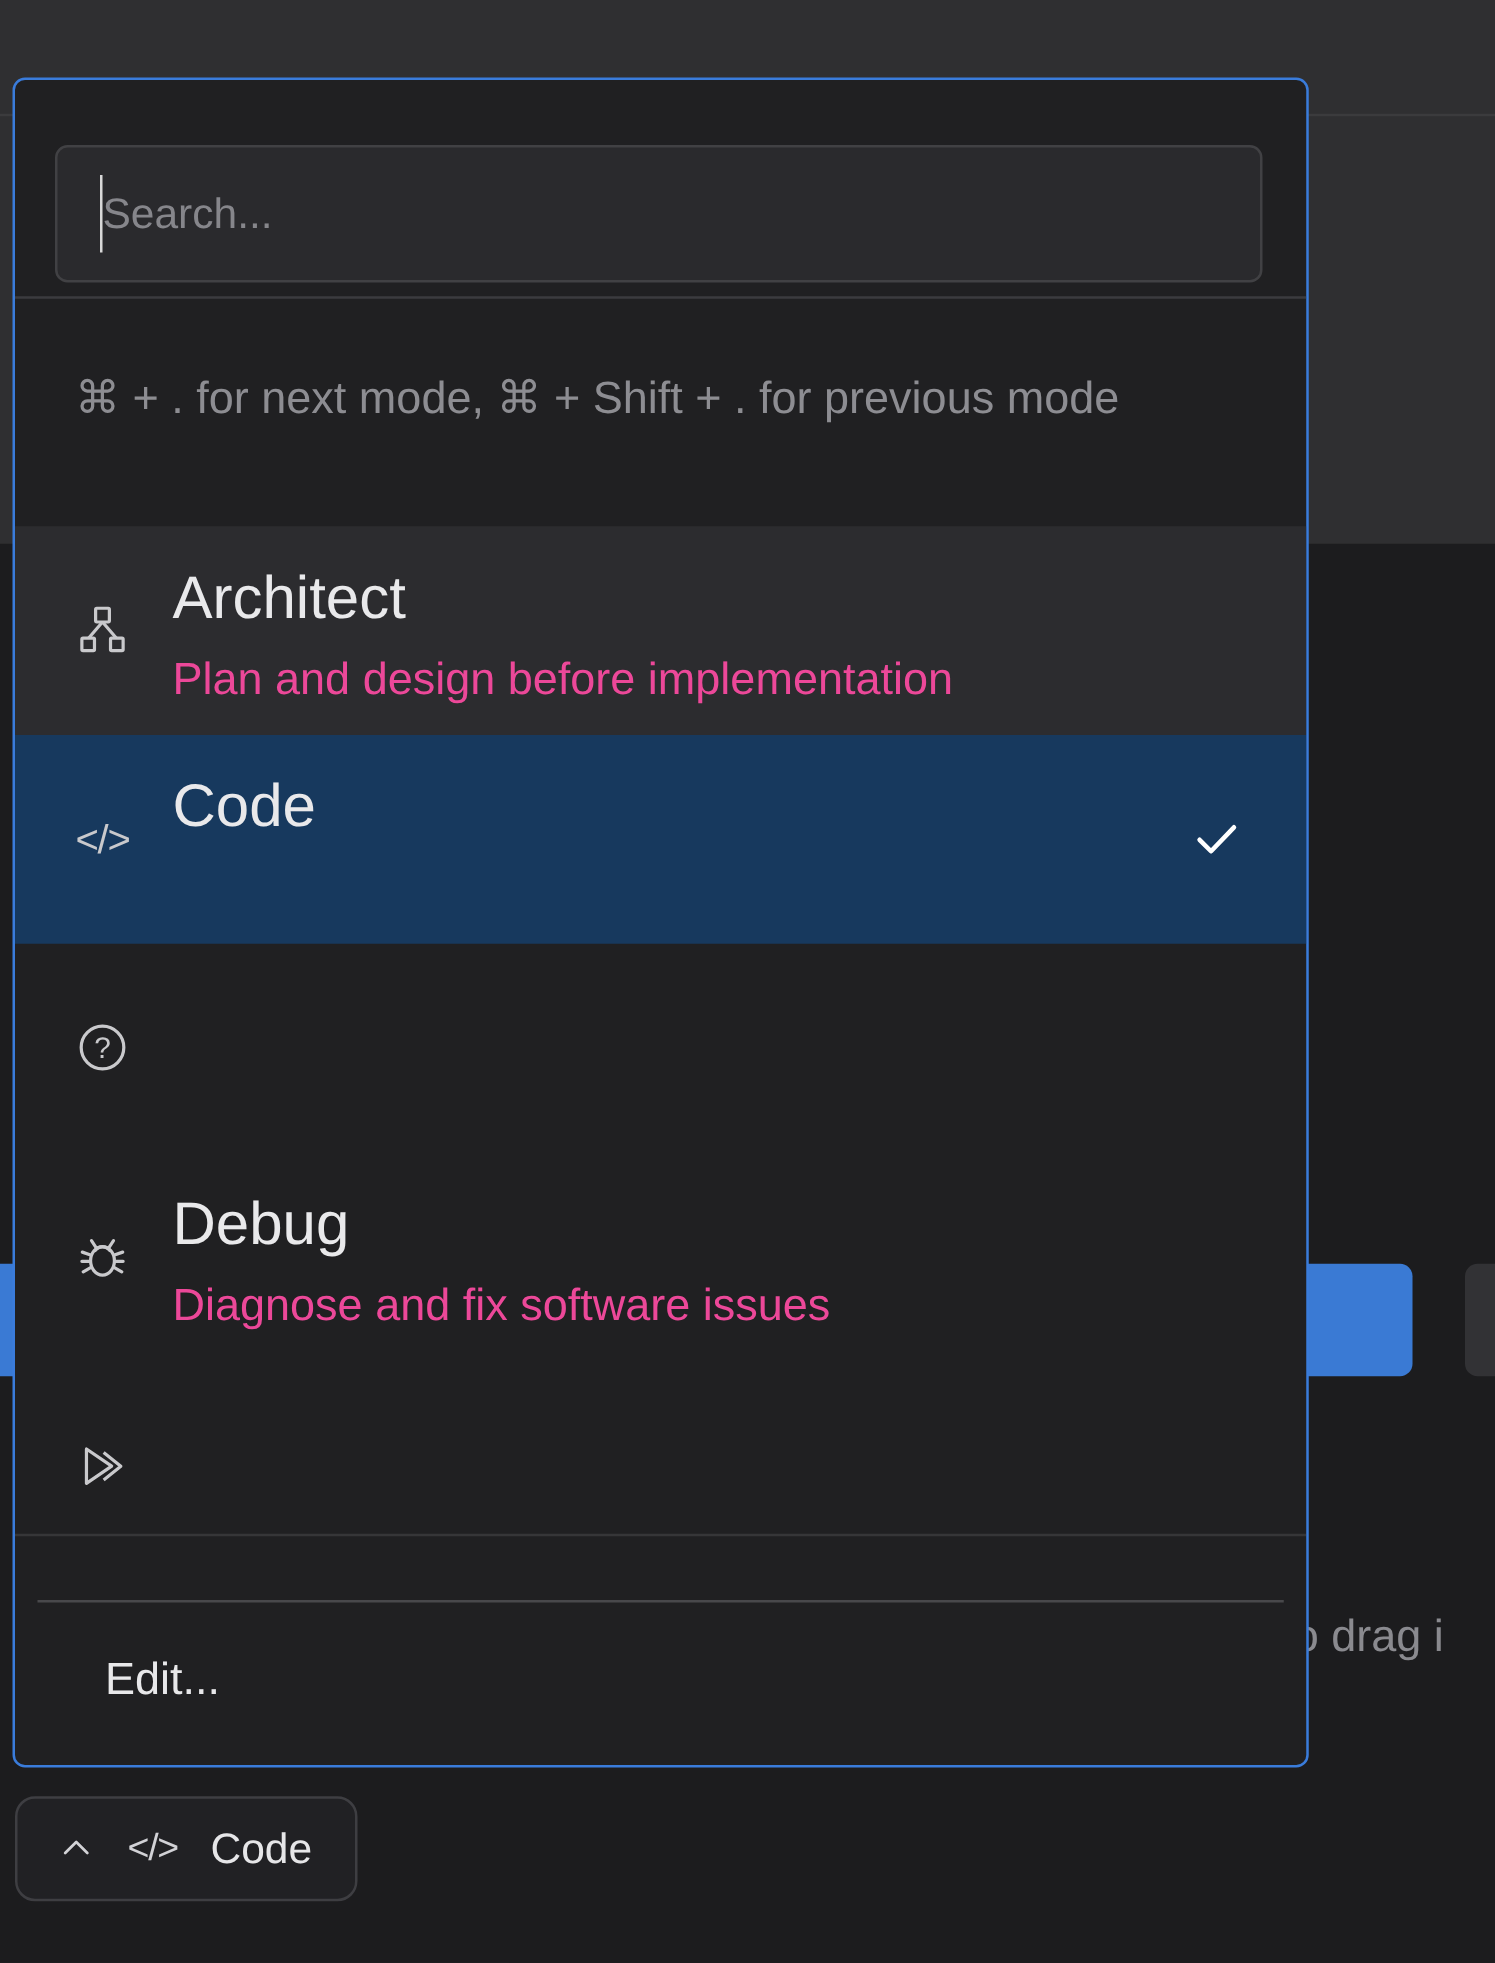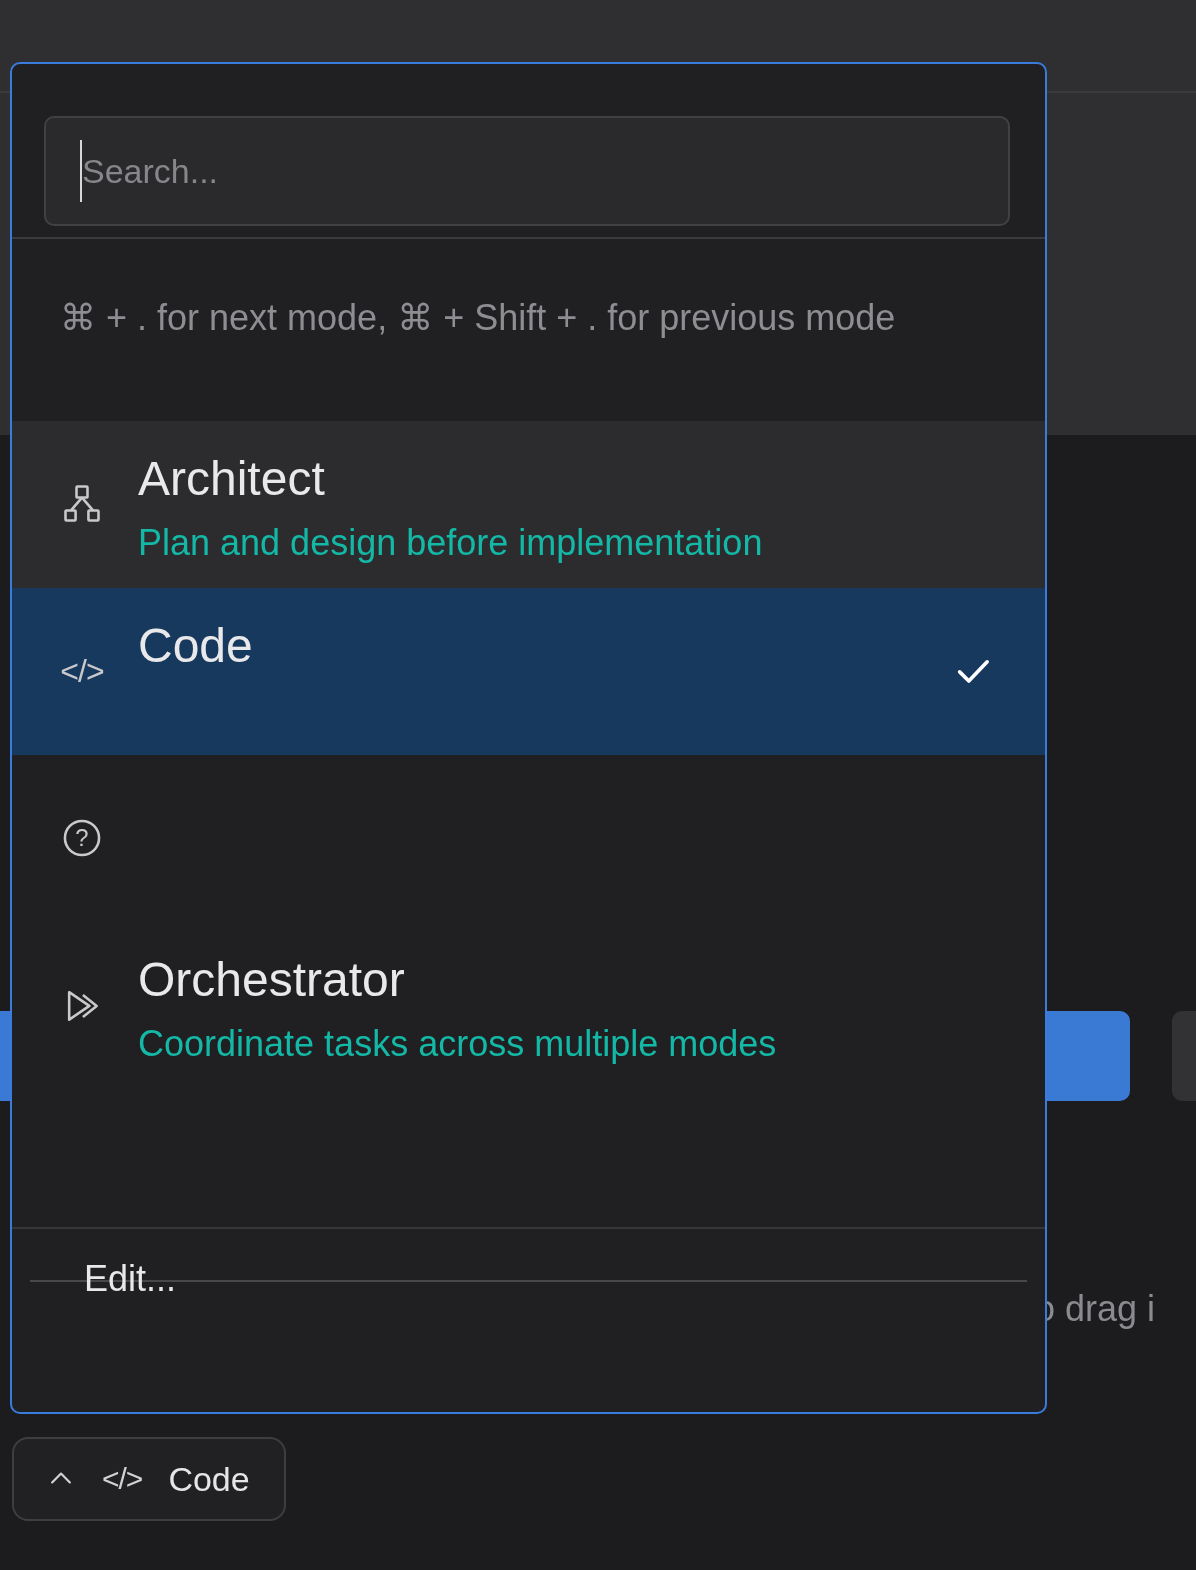--- a/index.html
+++ b/index.html
@@ -71,33 +71,33 @@
   .mode-row.selected { background: #17395e; }
   .mode-icon {
     position: absolute; left: 48px; top: 61px; width: 44px; height: 44px;
     color: #c9c9cc; display: flex; align-items: center; justify-content: center;
   }
   .code-glyph {
     font-size: 32px; letter-spacing: -1px; color: #c9c9cc; white-space: nowrap;
   }
   .mode-text { position: absolute; left: 126px; top: 36px; right: 110px; }
   .mode-title { font-size: 48px; line-height: 44px; color: #e9e9eb; }
-  .mode-desc { font-size: 36px; line-height: 44px; color: #14b8a6; margin-top: 20px; }
+  .mode-desc { font-size: 36px; line-height: 44px; color: #ec4899; margin-top: 20px; }
   .mode-row.selected .mode-desc { color: #9db0c6; }
   .mode-check { position: absolute; right: 52px; top: 63px; width: 40px; height: 40px; }
   .faint-line {
     position: absolute; left: 0; top: 1163px; width: 100%; height: 2px;
     background: rgba(255,255,255,0.10); z-index: 12; pointer-events: none;
   }
   .divider-2 {
     position: absolute; left: 18px; right: 18px; top: 1216px; height: 2px;
     background: #48484b;
   }
   .edit-row {
-    position: absolute; left: 0; top: 1172px; width: 100%; height: 90px; cursor: pointer;
+    position: absolute; left: 0; top: 1236px; width: 100%; height: 90px; cursor: pointer;
   }
   .edit-label {
     position: absolute; left: 72px; top: 22px; font-size: 36px; color: #e8e8ea;
   }
 
   
   .mode-trigger {
     position: absolute; left: 12px; top: 1437px; width: 274px; height: 84px;
     background: #212124; border: 2px solid #3e3e42; border-radius: 16px;
     z-index: 4; display: flex; align-items: center; gap: 26px; padding: 0 32px;
@@ -162,32 +162,43 @@
 
     <div class="mode-row">
       <span class="mode-icon">
         <svg width="44" height="44" viewBox="0 0 24 24" fill="none" stroke="currentColor" stroke-width="1.4">
           <circle cx="12" cy="12" r="9.3"></circle>
           <text x="12" y="16.6" text-anchor="middle" font-size="13" stroke="none" fill="currentColor" font-family="inherit">?</text>
         </svg>
       </span>
     </div>
 
+    <div class="mode-row">
+      <span class="mode-icon">
+        <svg width="44" height="44" viewBox="0 0 24 24" fill="none" stroke="currentColor" stroke-width="1.4" stroke-linecap="round">
+          <ellipse cx="12" cy="14" rx="5.2" ry="6.2"></ellipse>
+          <path d="M8.8 9.5 a4 4 0 0 1 6.4 0"></path>
+          <path d="M9.2 8.2 L7.2 5.2 M14.8 8.2 L16.8 5.2"></path>
+          <path d="M6.8 11.5 L3.2 10.2 M6.6 14.2 L3 14.2 M6.8 17 L3.6 18.8"></path>
+          <path d="M17.2 11.5 L20.8 10.2 M17.4 14.2 L21 14.2 M17.2 17 L20.4 18.8"></path>
+        </svg>
+      </span>
+      <div class="mode-text">
+        <div class="mode-title">Debug</div>
+        <div class="mode-desc">Diagnose and fix software issues</div>
+      </div>
+    </div>
 
     <div class="mode-row">
       <span class="mode-icon">
         <svg width="44" height="44" viewBox="0 0 24 24" fill="none" stroke="currentColor" stroke-width="1.4" stroke-linejoin="round">
           <path d="M5 5 L16 12.5 L5 20 Z"></path>
           <path d="M12.5 6.5 L20 12.5 L12.5 18.5" fill="none"></path>
         </svg>
       </span>
-      <div class="mode-text">
-        <div class="mode-title">Orchestrator</div>
-        <div class="mode-desc">Coordinate tasks across multiple modes</div>
-      </div>
     </div>
 
   </div>
 
   <div class="faint-line"></div>
   <div class="divider-2"></div>
 
   <div class="edit-row">
     <div class="edit-label">Edit...</div>
   </div>

